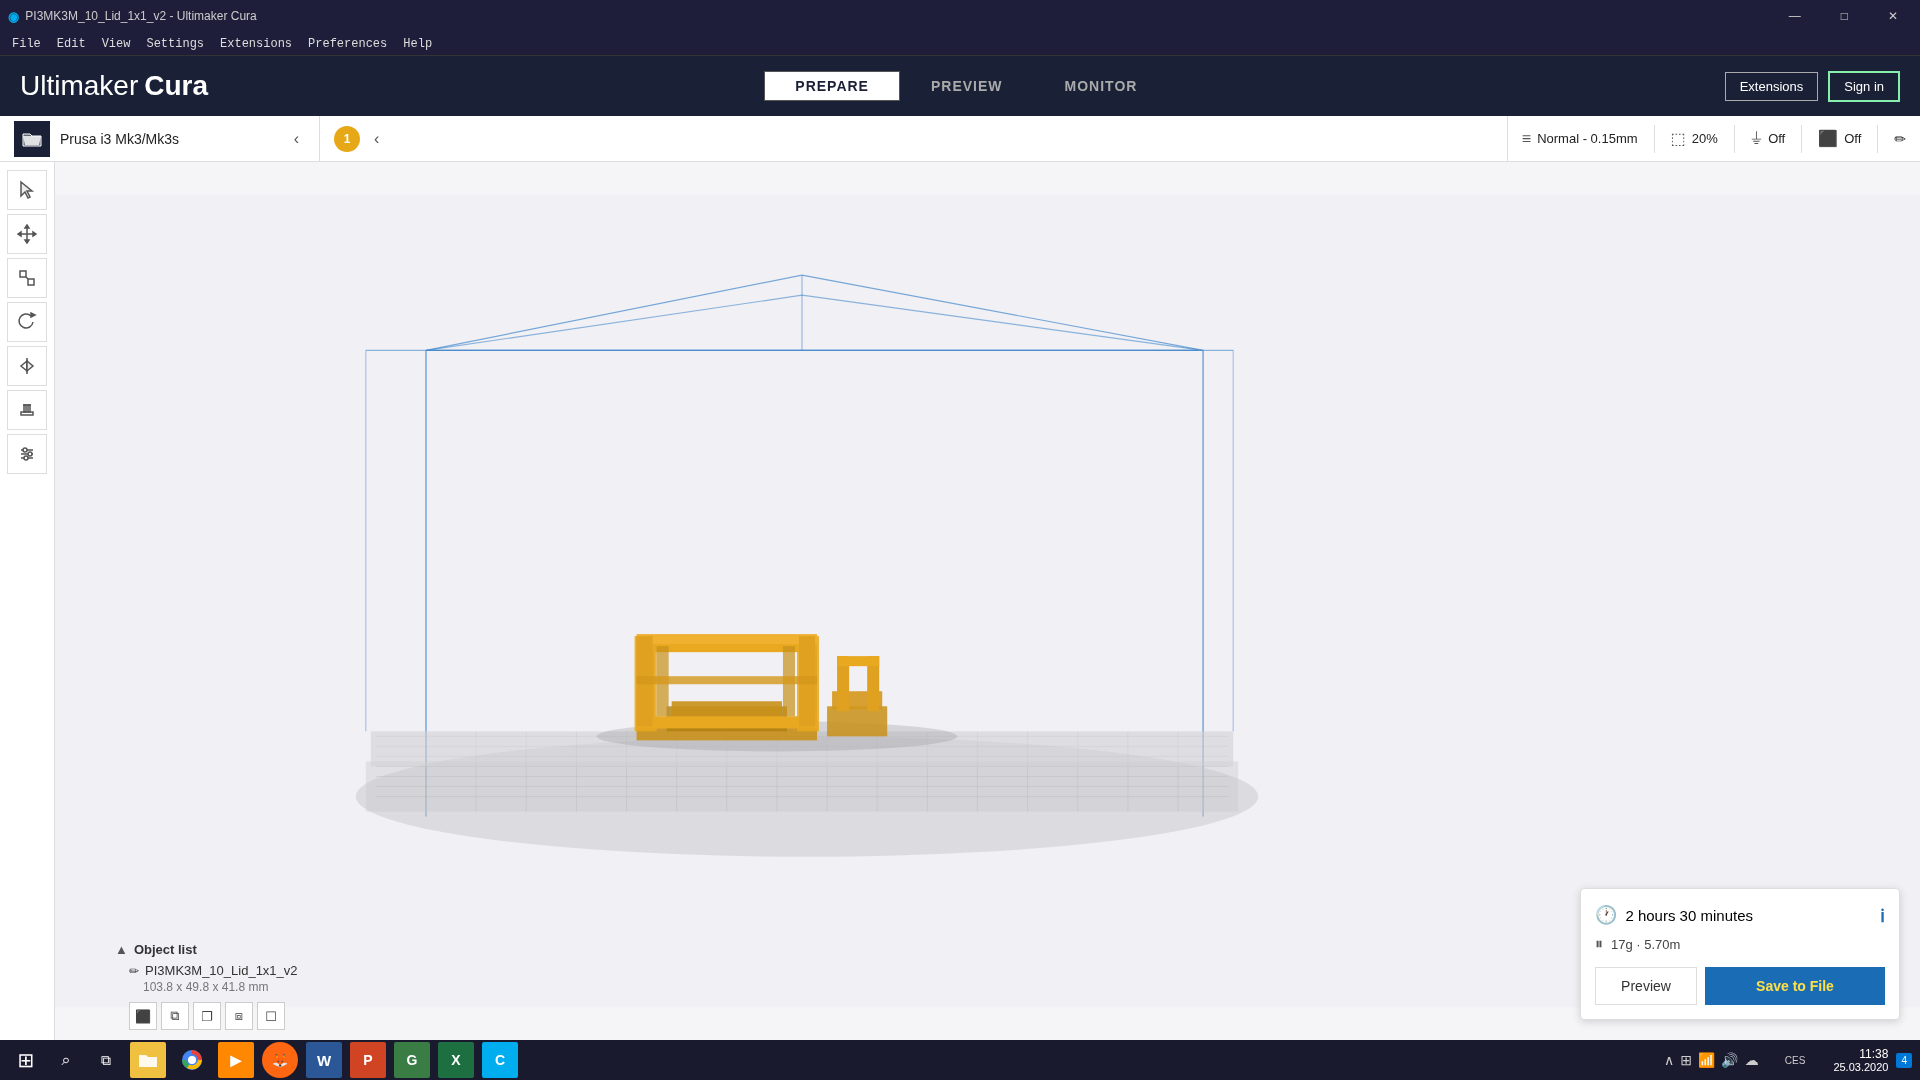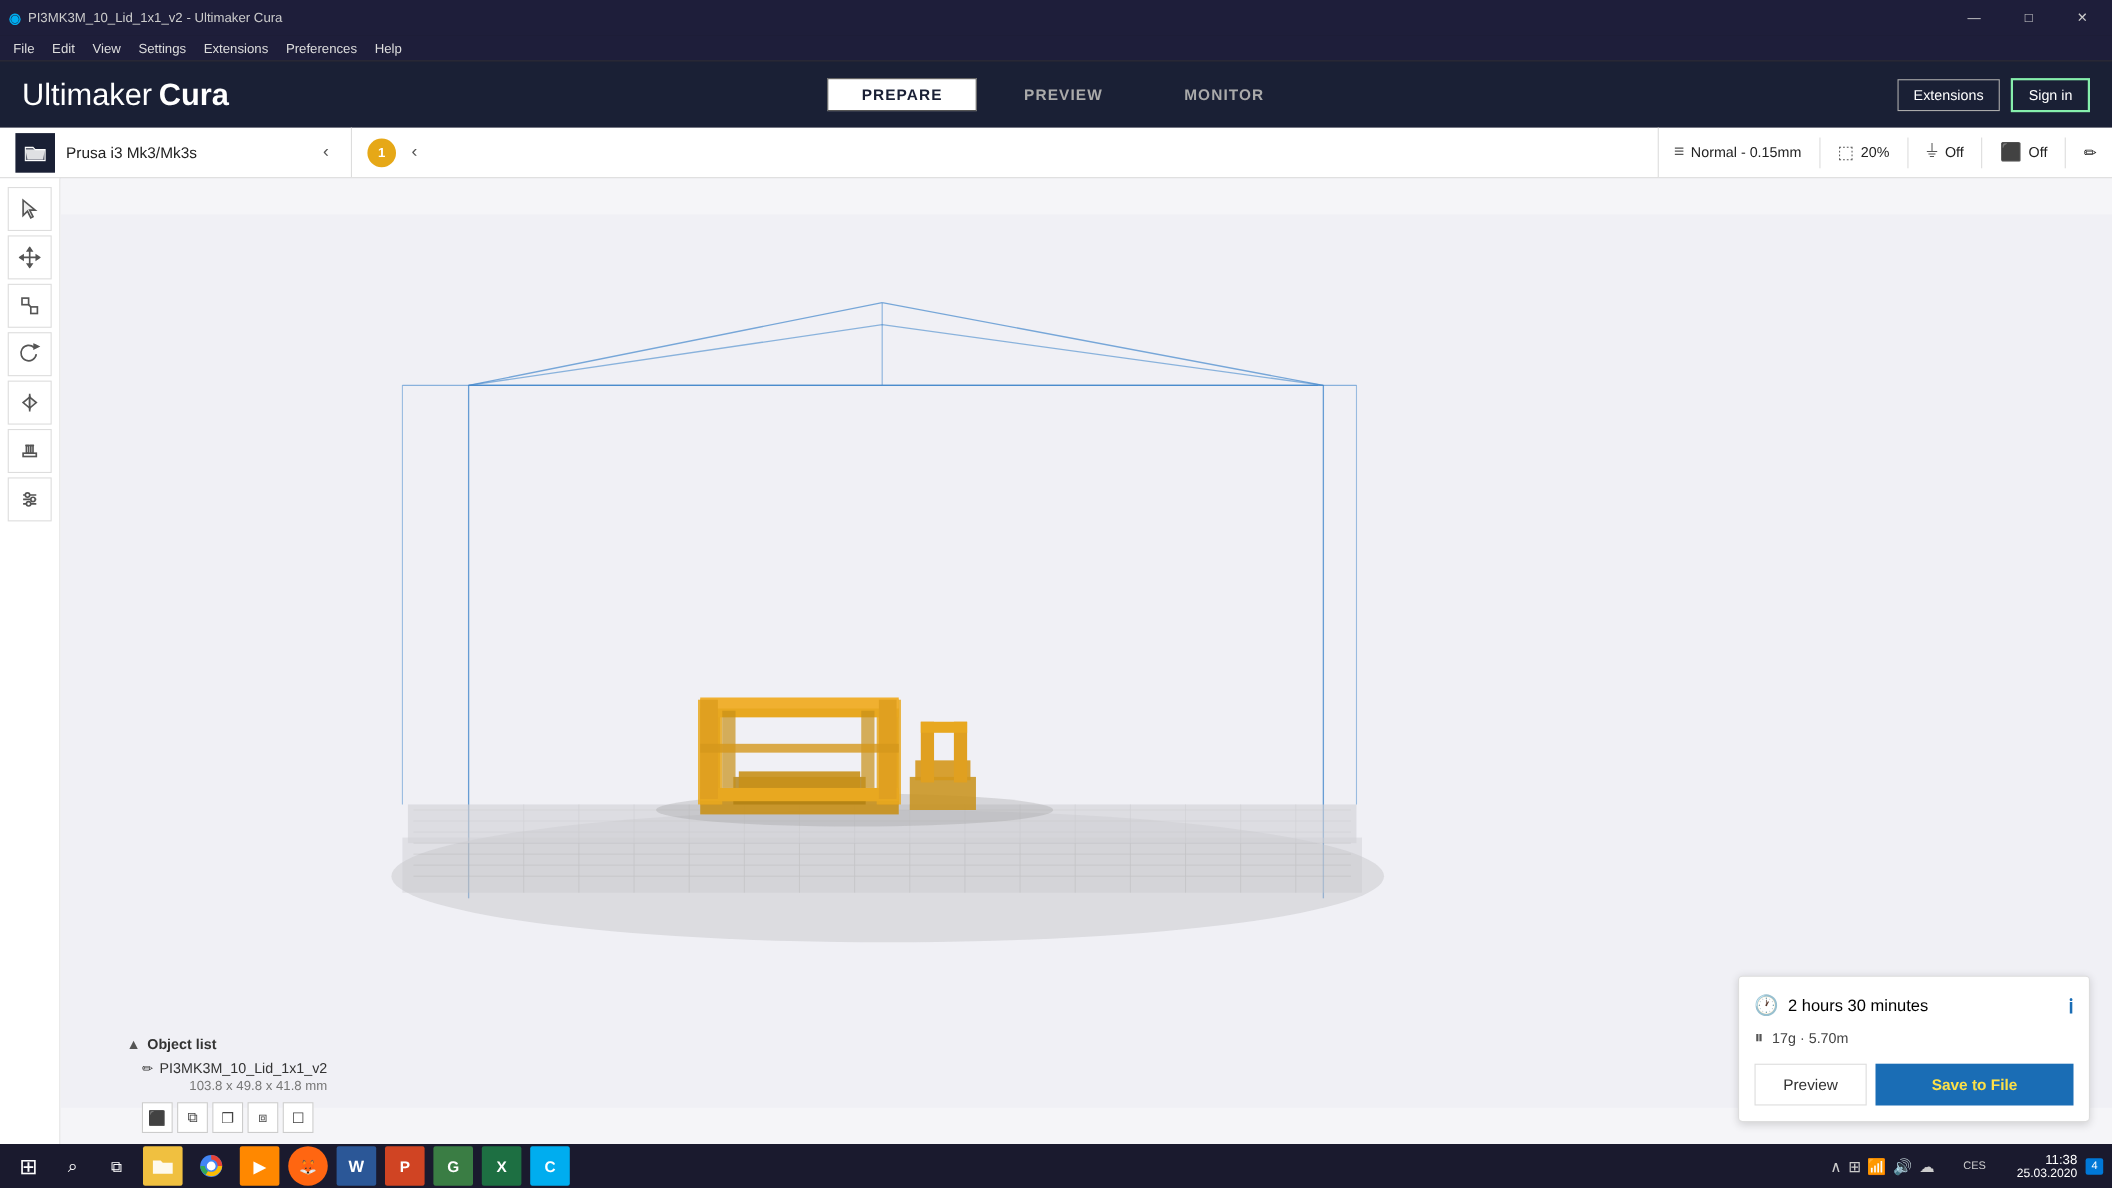--- a/index.html
+++ b/index.html
@@ -13,37 +13,38 @@
     }
     #titlebar-left { display: flex; align-items: center; gap: 6px; }
     #titlebar-right { display: flex; gap: 12px; }
     #titlebar-right span { cursor: pointer; padding: 4px 8px; }
 
     
     #menubar {
       width: 100%; height: 24px; background: #1e1e3a;
       display: flex; align-items: center; padding: 0 4px;
       border-bottom: 1px solid #333;
+      font-family: Liberation Mono, monospace;
     }
     .menu-item {
       color: #ddd; font-size: 12px; padding: 2px 8px;
       cursor: pointer;
     }
 
     
     #appheader {
       width: 100%; height: 60px; background: #1a2035;
       display: flex; align-items: center; padding: 0 20px;
       justify-content: space-between;
     }
     #logo { display: flex; align-items: baseline; gap: 6px; }
     #logo-ultimaker { color: white; font-size: 28px; font-weight: 300; }
     #logo-cura { color: white; font-size: 28px; font-weight: 700; }
 
-    #nav-tabs { display: flex; gap: 12px; text-align: center; }
+    #nav-tabs { display: flex; gap: 0; text-align: center; }
     .nav-tab {
       color: #aaa; font-size: 14px; font-weight: 600;
       padding: 6px 30px; cursor: pointer; letter-spacing: 1px;
       border: 1px solid transparent;
     }
     .nav-tab.active {
       color: #1a2035; background: white;
       border: 1px solid #555;
     }
 
@@ -149,21 +150,21 @@
     }
 
     
     #object-panel {
       position: absolute; bottom: 10px; left: 60px;
       font-size: 13px; color: #333;
     }
     #object-list-header { display: flex; align-items: center; gap: 6px; margin-bottom: 6px; font-weight: 600; }
     .collapse-icon { cursor: pointer; color: #555; }
     #object-item { display: flex; align-items: center; gap: 6px; margin-bottom: 2px; padding-left: 14px; }
-    #object-dims { color: #777; font-size: 12px; padding-left: 28px; margin-bottom: 8px; text-align: right; }
+    #object-dims { color: #777; font-size: 12px; padding-left: 28px; margin-bottom: 8px; }
     #object-actions { display: flex; gap: 4px; padding-left: 14px; }
     .obj-action-btn {
       width: 28px; height: 28px; border: 1px solid #ccc; background: white;
       display: flex; align-items: center; justify-content: center;
       cursor: pointer; font-size: 13px; color: #444;
     }
 
     
     #taskbar {
       width: 100%; height: 40px; background: #1a1a2e;

